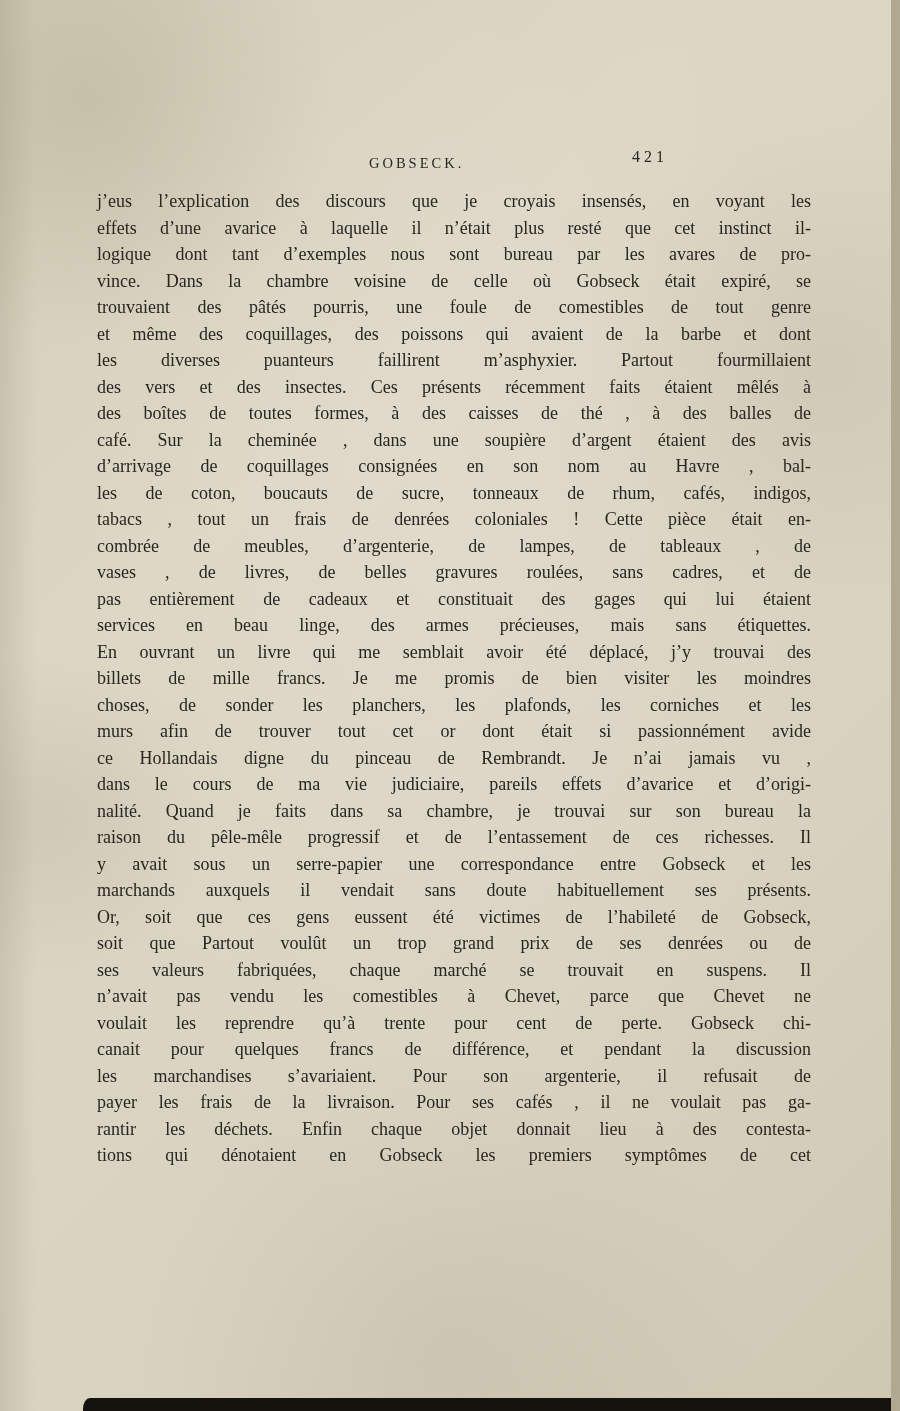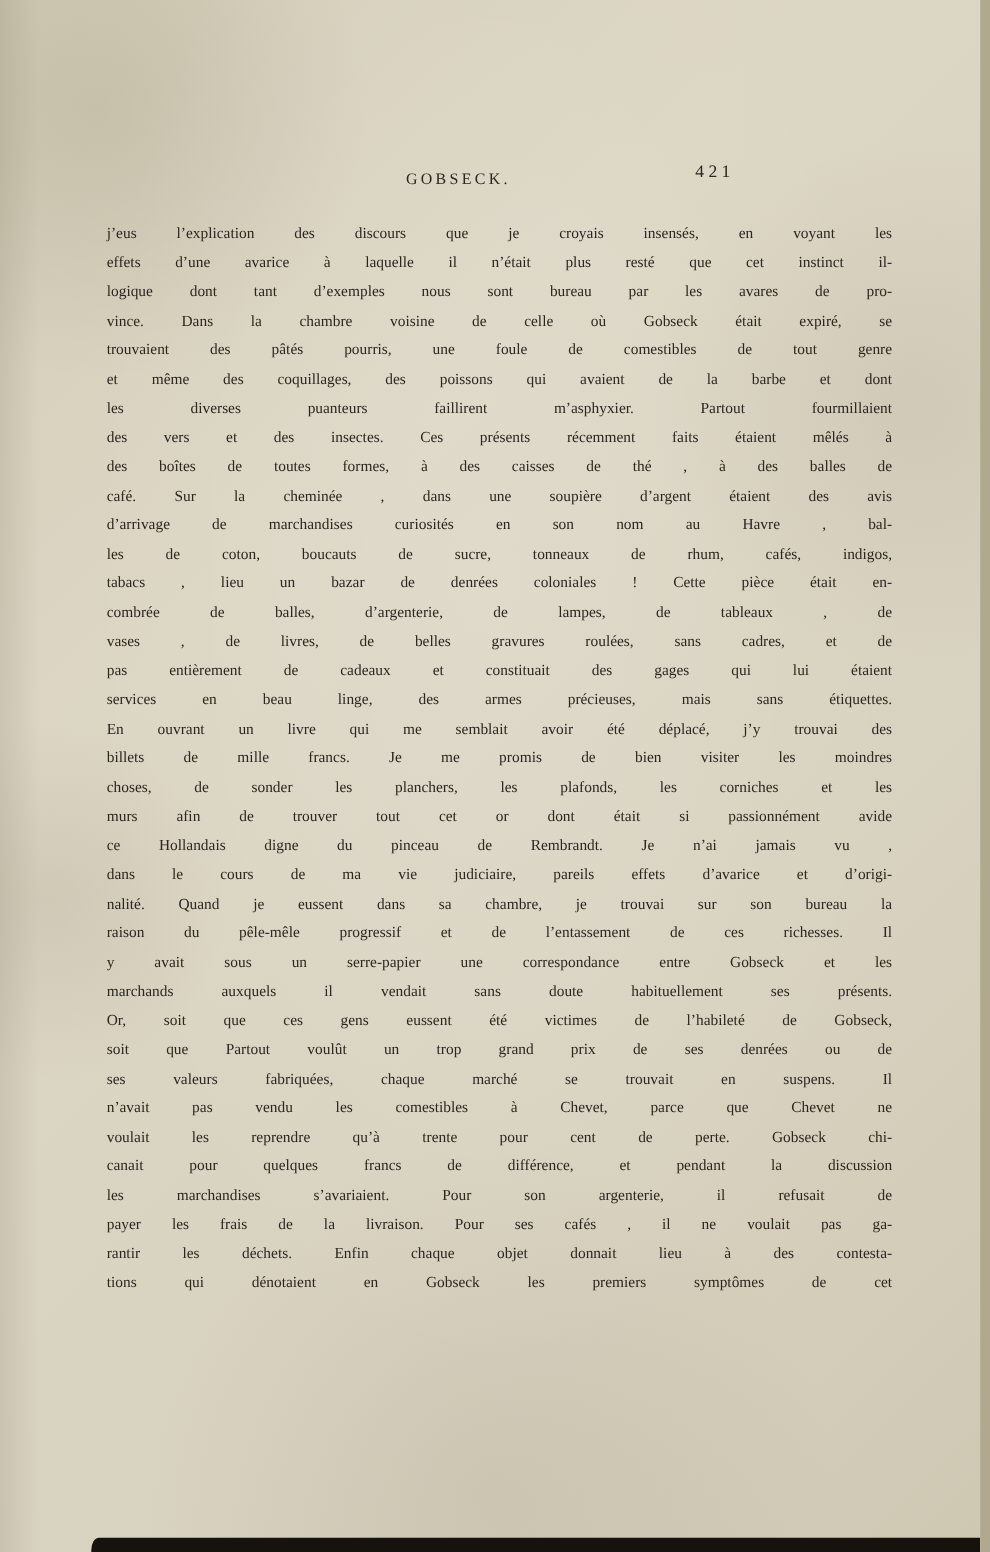--- a/index.html
+++ b/index.html
@@ -54,24 +54,24 @@
     position: absolute;
     left: 535px;
     top: 0px;
     font-size: 16px;
     letter-spacing: 4px;
     white-space: nowrap;
   }
 
   .body-text {
     position: absolute;
-    top: 200px;
+    top: 188px;
     left: 97px;
     width: 714px;
-    font-size: 14px;
+    font-size: 18px;
     line-height: 26.5px;
   }
   .text-line {
     text-align: justify;
     text-align-last: justify;
   }
 
   .scan-bottom-edge {
     position: absolute;
     bottom: 0;
@@ -97,34 +97,34 @@
   <div class="text-line">j’eus l’explication des discours que je croyais insensés, en voyant les</div>
       <div class="text-line">effets d’une avarice à laquelle il n’était plus resté que cet instinct il-</div>
       <div class="text-line">logique dont tant d’exemples nous sont bureau par les avares de pro-</div>
       <div class="text-line">vince. Dans la chambre voisine de celle où Gobseck était expiré, se</div>
       <div class="text-line">trouvaient des pâtés pourris, une foule de comestibles de tout genre</div>
       <div class="text-line">et même des coquillages, des poissons qui avaient de la barbe et dont</div>
       <div class="text-line">les diverses puanteurs faillirent m’asphyxier. Partout fourmillaient</div>
       <div class="text-line">des vers et des insectes. Ces présents récemment faits étaient mêlés à</div>
       <div class="text-line">des boîtes de toutes formes, à des caisses de thé , à des balles de</div>
       <div class="text-line">café. Sur la cheminée , dans une soupière d’argent étaient des avis</div>
-      <div class="text-line">d’arrivage de marchandises curiosités en son nom au Havre , bal-</div>
+      <div class="text-line">d’arrivage de coquillages consignées en son nom au Havre , bal-</div>
       <div class="text-line">les de coton, boucauts de sucre, tonneaux de rhum, cafés, indigos,</div>
-      <div class="text-line">tabacs , lieu un bazar de denrées coloniales ! Cette pièce était en-</div>
-      <div class="text-line">combrée de balles, d’argenterie, de lampes, de tableaux , de</div>
+      <div class="text-line">tabacs , tout un frais de denrées coloniales ! Cette pièce était en-</div>
+      <div class="text-line">combrée de meubles, d’argenterie, de lampes, de tableaux , de</div>
       <div class="text-line">vases , de livres, de belles gravures roulées, sans cadres, et de</div>
       <div class="text-line">pas entièrement de cadeaux et constituait des gages qui lui étaient</div>
       <div class="text-line">services en beau linge, des armes précieuses, mais sans étiquettes.</div>
       <div class="text-line">En ouvrant un livre qui me semblait avoir été déplacé, j’y trouvai des</div>
       <div class="text-line">billets de mille francs. Je me promis de bien visiter les moindres</div>
       <div class="text-line">choses, de sonder les planchers, les plafonds, les corniches et les</div>
       <div class="text-line">murs afin de trouver tout cet or dont était si passionnément avide</div>
       <div class="text-line">ce Hollandais digne du pinceau de Rembrandt. Je n’ai jamais vu ,</div>
       <div class="text-line">dans le cours de ma vie judiciaire, pareils effets d’avarice et d’origi-</div>
-      <div class="text-line">nalité. Quand je eussent dans sa chambre, je trouvai sur son bureau la</div>
+      <div class="text-line">nalité. Quand je faits dans sa chambre, je trouvai sur son bureau la</div>
       <div class="text-line">raison du pêle-mêle progressif et de l’entassement de ces richesses. Il</div>
       <div class="text-line">y avait sous un serre-papier une correspondance entre Gobseck et les</div>
       <div class="text-line">marchands auxquels il vendait sans doute habituellement ses présents.</div>
       <div class="text-line">Or, soit que ces gens eussent été victimes de l’habileté de Gobseck,</div>
       <div class="text-line">soit que Partout voulût un trop grand prix de ses denrées ou de</div>
       <div class="text-line">ses valeurs fabriquées, chaque marché se trouvait en suspens. Il</div>
       <div class="text-line">n’avait pas vendu les comestibles à Chevet, parce que Chevet ne</div>
       <div class="text-line">voulait les reprendre qu’à trente pour cent de perte. Gobseck chi-</div>
       <div class="text-line">canait pour quelques francs de différence, et pendant la discussion</div>
       <div class="text-line">les marchandises s’avariaient. Pour son argenterie, il refusait de</div>

